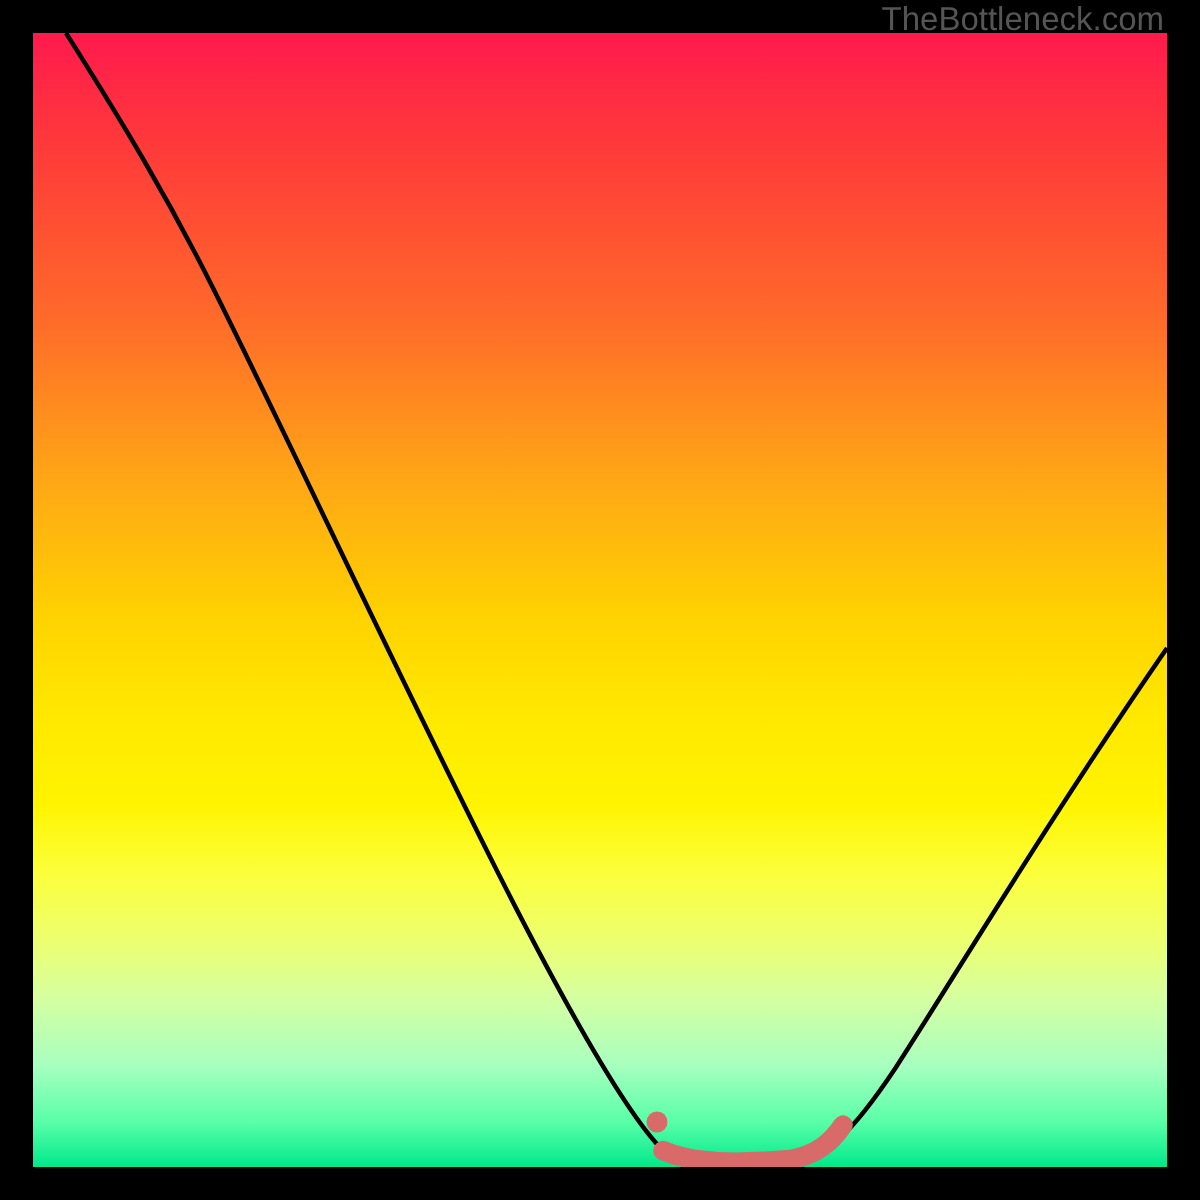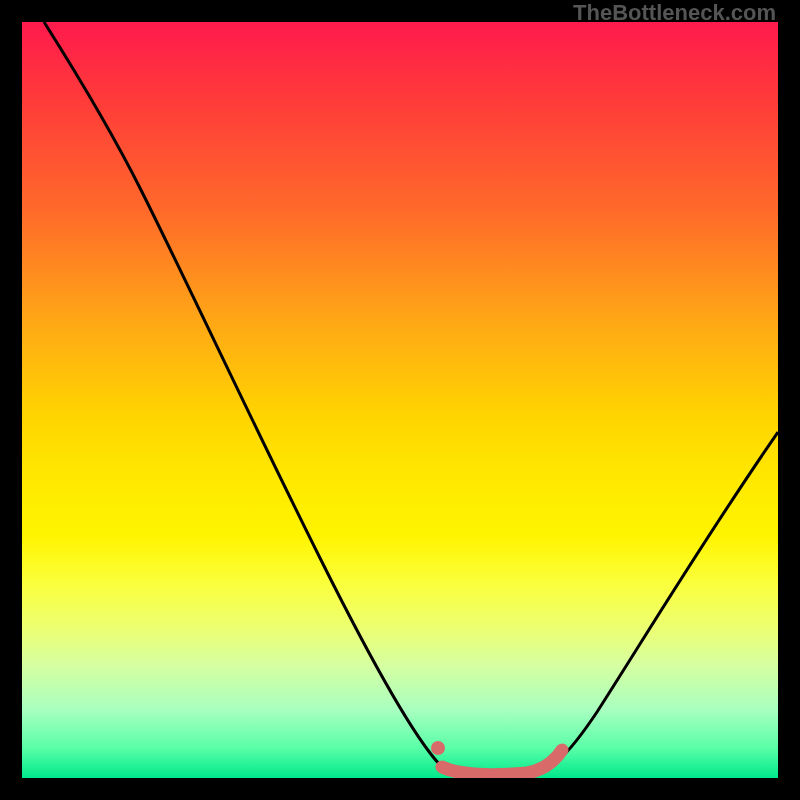--- a/index.html
+++ b/index.html
@@ -40,21 +40,21 @@
       #5affa8 96%,
       #00e88a 100%
     );
   }
   .watermark {
     position: absolute;
     top: 0px;
     right: 24px;
     color: #555;
     font-size: 22px;
-    font-weight: 700;
+    font-weight: 400;
     user-select: none;
   }
   svg.curve {
     position: absolute;
     left: 0;
     top: 0;
   }
 </style>
 </head>
 <body>

